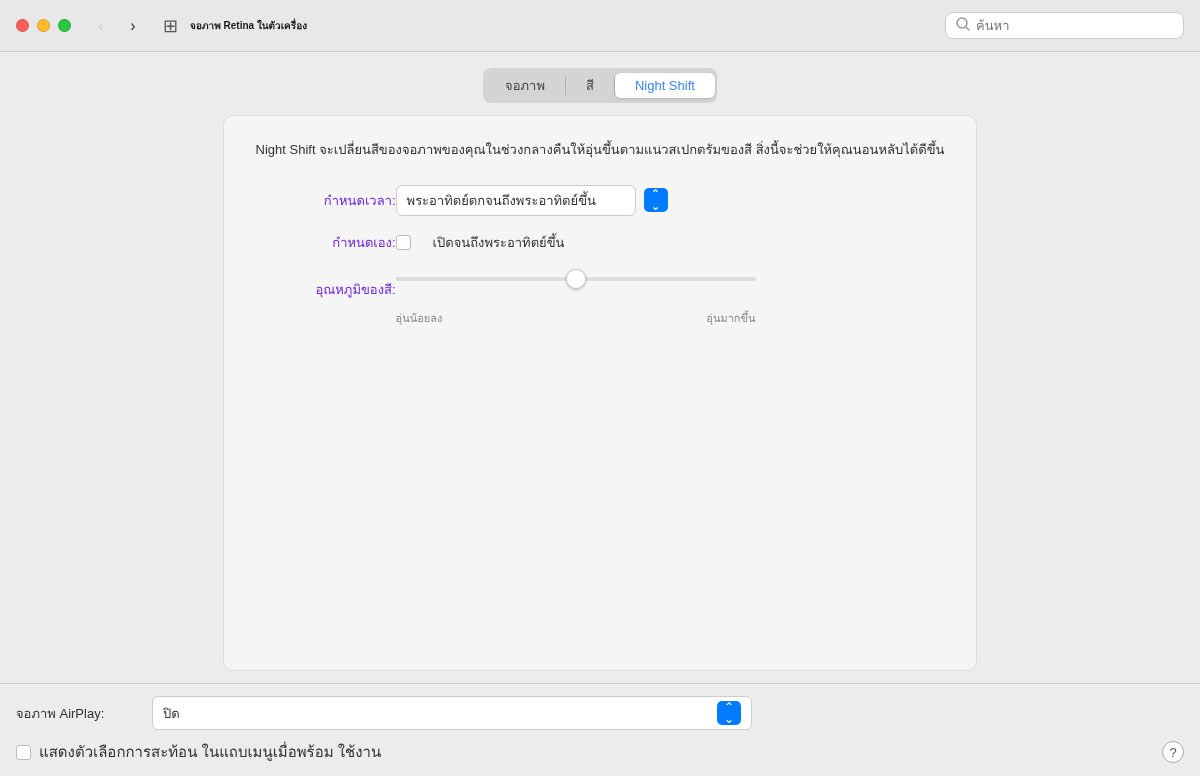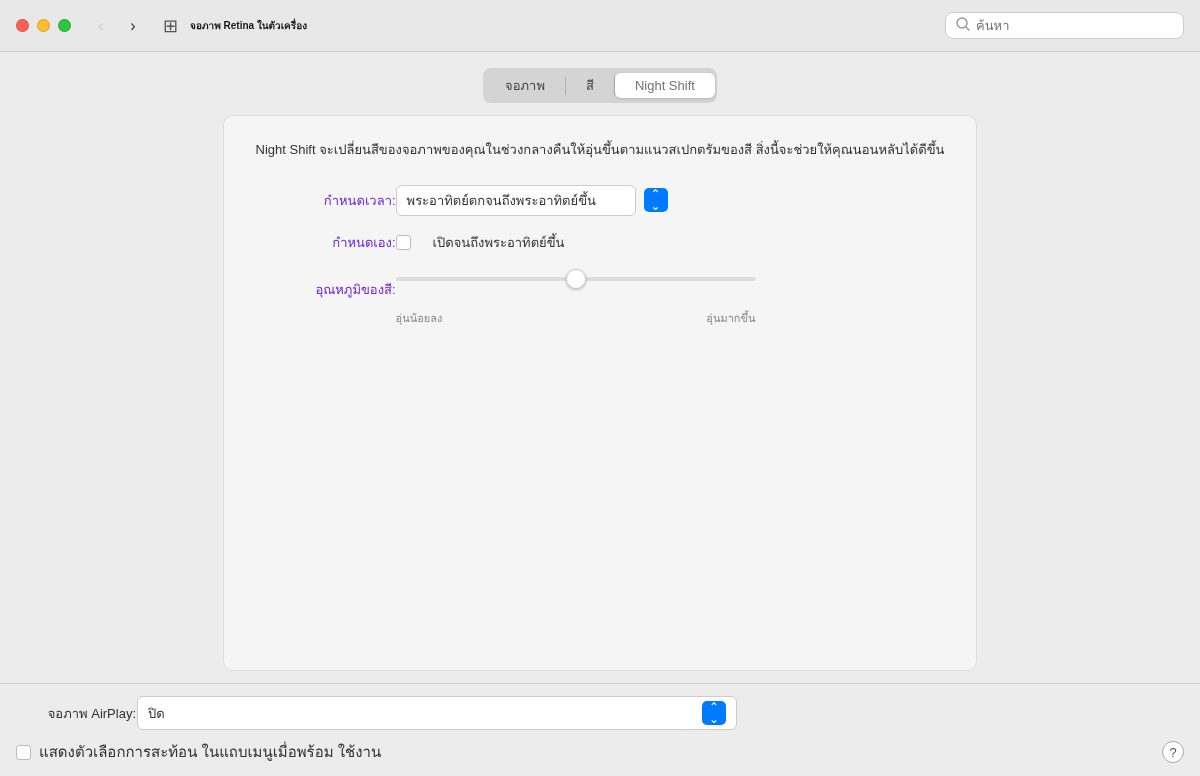--- a/index.html
+++ b/index.html
@@ -124,21 +124,21 @@
       padding: 5px 20px;
       font-size: 13px;
       color: #444;
       cursor: pointer;
       border-radius: 6px;
       position: relative;
     }
 
     .tab.active {
       background: white;
-      color: #737373;
+      color: #3b82f6;
       font-weight: 500;
       box-shadow: 0 1px 3px rgba(0,0,0,0.15);
     }
 
     
     .content-panel {
       margin: 12px 16px;
       background: #f5f5f5;
       border-radius: 10px;
       border: 1px solid #ddd;
@@ -289,22 +289,22 @@
     .airplay-row {
       display: flex;
       align-items: center;
       margin-bottom: 10px;
     }
 
     .airplay-label {
       font-size: 13px;
       color: #333;
       width: 120px;
-      margin-right: 1px;
-      text-align: right;
+      margin-right: 16px;
+      text-align: left;
       flex-shrink: 0;
     }
 
     .airplay-dropdown {
       display: flex;
       align-items: center;
       background: white;
       border: 1px solid #ccc;
       border-radius: 6px;
       padding: 4px 10px;

